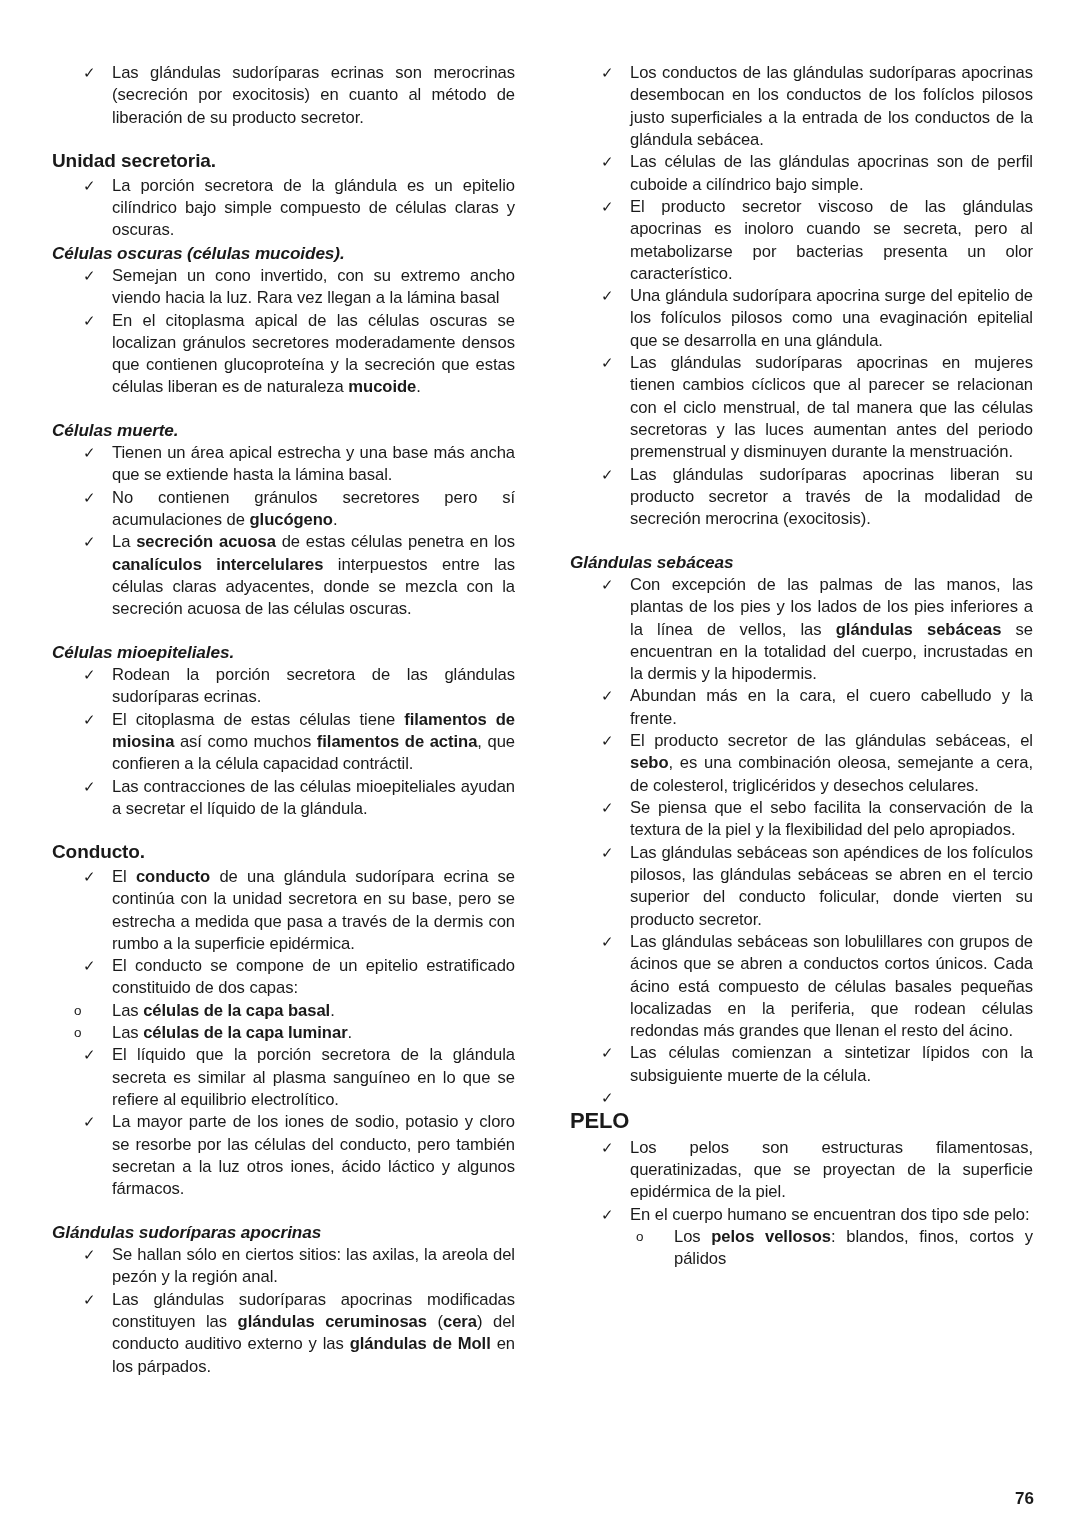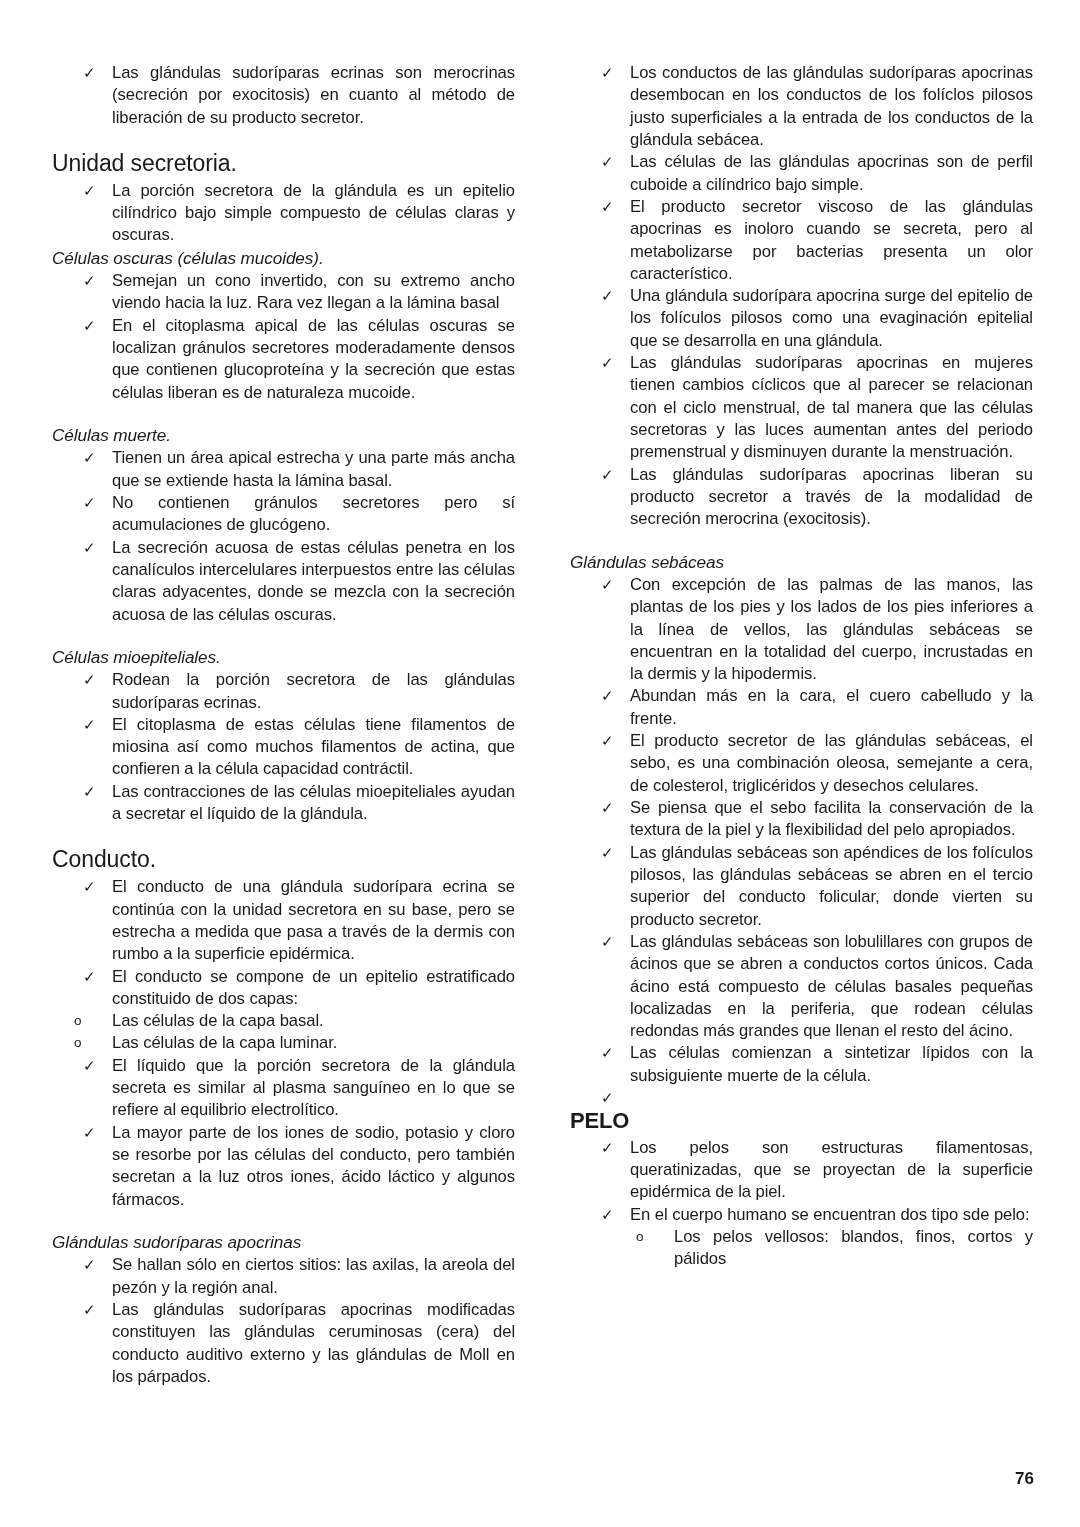--- a/index.html
+++ b/index.html
@@ -31,28 +31,28 @@
     gap: 55px;
   }
 
   .col {
     width: 463px;
     flex: 0 0 463px;
   }
 
   
   .h-bold {
-    font-weight: normal;
-    font-size: 23px;
+    font-weight: bold;
+    font-size: 19px;
     line-height: 1.30;
     margin: 0 0 1px 0;
     letter-spacing: -0.1px;
   }
   .h-bolditalic {
-    font-weight: normal;
+    font-weight: bold;
     font-style: italic;
     font-size: 17.2px;
     line-height: 1.30;
     margin: 0 0 1px 0;
     letter-spacing: -0.1px;
   }
   .h-major {
     font-weight: bold;
     font-size: 22px;
     line-height: 1.25;
@@ -106,26 +106,26 @@
     font-size: 13.5px;
     line-height: 1.55;
   }
   .nested-wrap {
     padding-left: 44px;
   }
   .nested-wrap ul.sublist > li {
     text-align: justify;
   }
 
-  b { font-weight: normal; }
+  b { font-weight: bold; }
 
   .pagenum {
     position: absolute;
     right: 46px;
-    bottom: 38px;
+    bottom: 18px;
     font-size: 17px;
     font-weight: bold;
     letter-spacing: 0px;
   }
 </style>
 </head>
 <body>
 
 <div class="page">
   <div class="columns">
@@ -139,21 +139,21 @@
           <li><span class="mk">✓</span><span>La porción secretora de la glándula es un epitelio cilíndrico bajo simple compuesto de células claras y oscuras.</span></li>
         </ul>
         <div class="h-bolditalic">Células oscuras (células mucoides).</div>
         <ul class="blist">
           <li><span class="mk">✓</span><span>Semejan un cono invertido, con su extremo ancho viendo hacia la luz. Rara vez llegan a la lámina basal</span></li>
           <li><span class="mk">✓</span><span>En el citoplasma apical de  las células oscuras se localizan gránulos secretores moderadamente densos que contienen glucoproteína y la secreción que estas células liberan es de naturaleza <b>mucoide</b>.</span></li>
         </ul>
         <div class="spacer-md"></div>
         <div class="h-bolditalic">Células muerte.</div>
         <ul class="blist">
-          <li><span class="mk">✓</span><span>Tienen un área apical estrecha y una parte más ancha que se extiende hasta la lámina basal.</span></li>
+          <li><span class="mk">✓</span><span>Tienen un área apical estrecha y una base más ancha que se extiende hasta la lámina basal.</span></li>
           <li><span class="mk">✓</span><span>No contienen gránulos secretores pero sí acumulaciones de <b>glucógeno</b>.</span></li>
           <li><span class="mk">✓</span><span>La <b>secreción acuosa</b> de estas células penetra en los <b>canalículos intercelulares</b> interpuestos entre las células claras adyacentes, donde se mezcla con la secreción acuosa de las células oscuras.</span></li>
         </ul>
         <div class="spacer-md"></div>
         <div class="h-bolditalic">Células mioepiteliales.</div>
         <ul class="blist">
           <li><span class="mk">✓</span><span>Rodean la porción secretora de las glándulas sudoríparas ecrinas.</span></li>
           <li><span class="mk">✓</span><span>El citoplasma de estas células tiene <b>filamentos de miosina</b> así como muchos <b>filamentos de actina</b>, que confieren a la célula capacidad contráctil.</span></li>
           <li><span class="mk">✓</span><span>Las contracciones de las células mioepiteliales ayudan a secretar el líquido de la glándula.</span></li>
         </ul>

